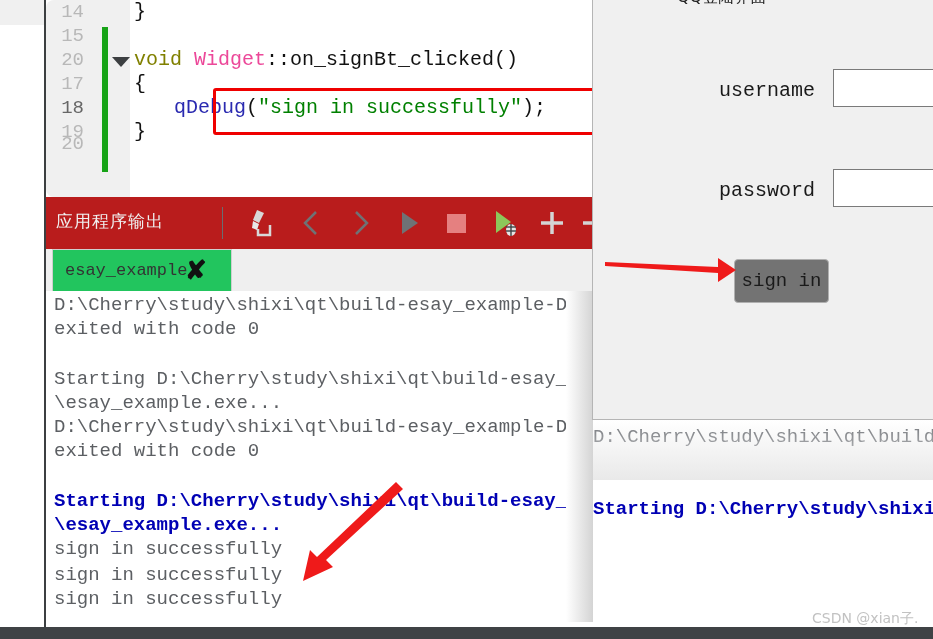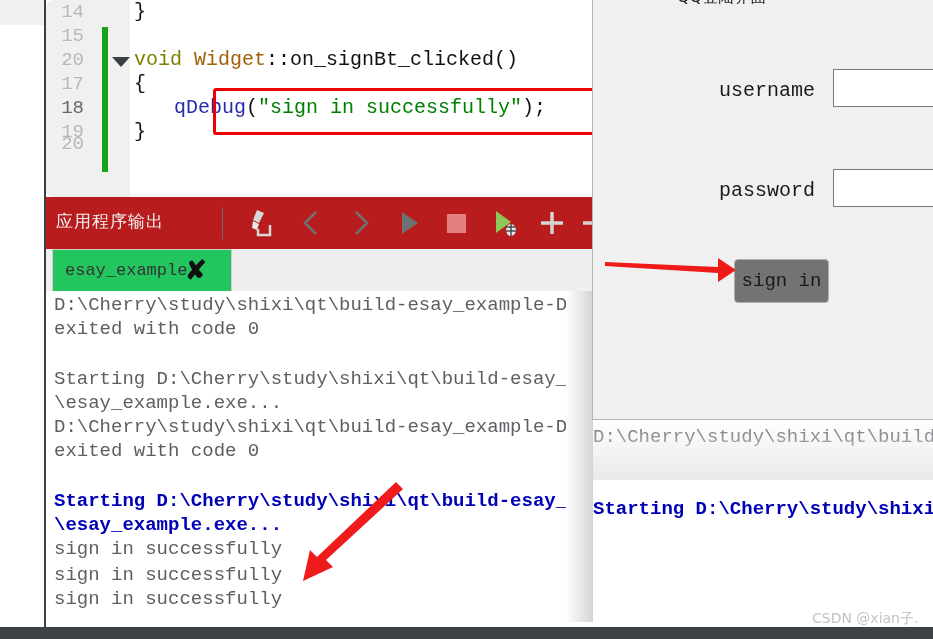--- a/index.html
+++ b/index.html
@@ -23,21 +23,21 @@
       font-size:19px;color:#b8b8b8;font-family:"Liberation Mono","DejaVu Sans Mono",monospace;line-height:24px;}
   .gutter-num.bold{color:#666;font-weight:normal;}
   .change-bar{position:absolute;left:56px;top:27px;width:6px;height:145px;background:#17a317;}
   .fold-tri{position:absolute;left:66px;top:57px;width:0;height:0;
       border-left:9px solid transparent;border-right:9px solid transparent;border-top:10px solid #3c3f41;}
 
   .code-lines{position:absolute;left:88px;top:0;width:460px;height:197px;}
   .cline{position:absolute;left:0;font-size:20px;line-height:24px;white-space:pre;
       font-family:"Liberation Mono","DejaVu Sans Mono",monospace;color:#111;letter-spacing:0px;}
   .k-void{color:#808000;}
-  .k-class{color:#a16207;}
+  .k-class{color:#ec4899;}
   .k-fn{color:#111111;}
   .k-call{color:#2a2ab0;}
   .k-str{color:#008000;}
   .k-plain{color:#111111;}
 
   .hl-box{position:absolute;left:167px;top:88px;width:398px;height:47px;
       border:3px solid #ef0000;border-radius:3px;box-sizing:border-box;pointer-events:none;}
 
   
   .outpane{position:absolute;left:46px;top:197px;width:547px;height:425px;background:#ffffff;overflow:hidden;}

